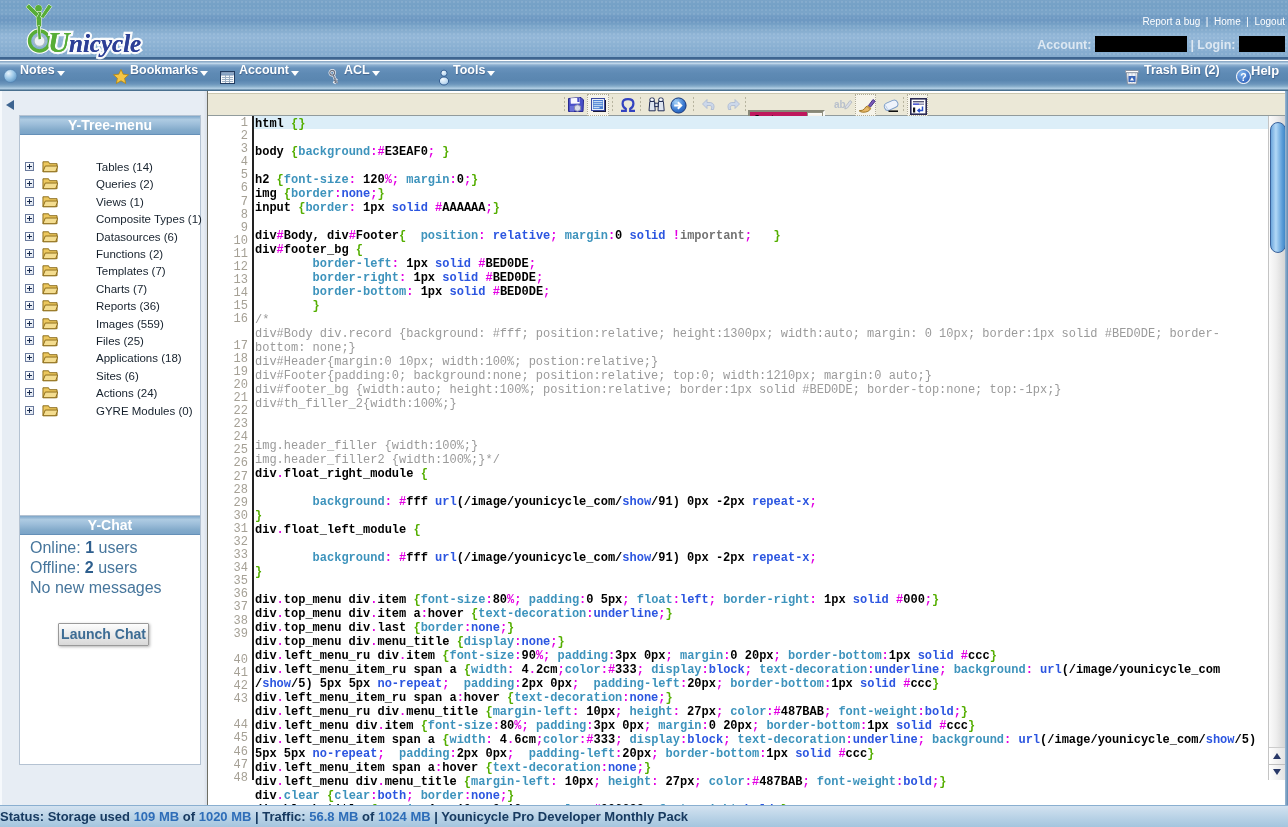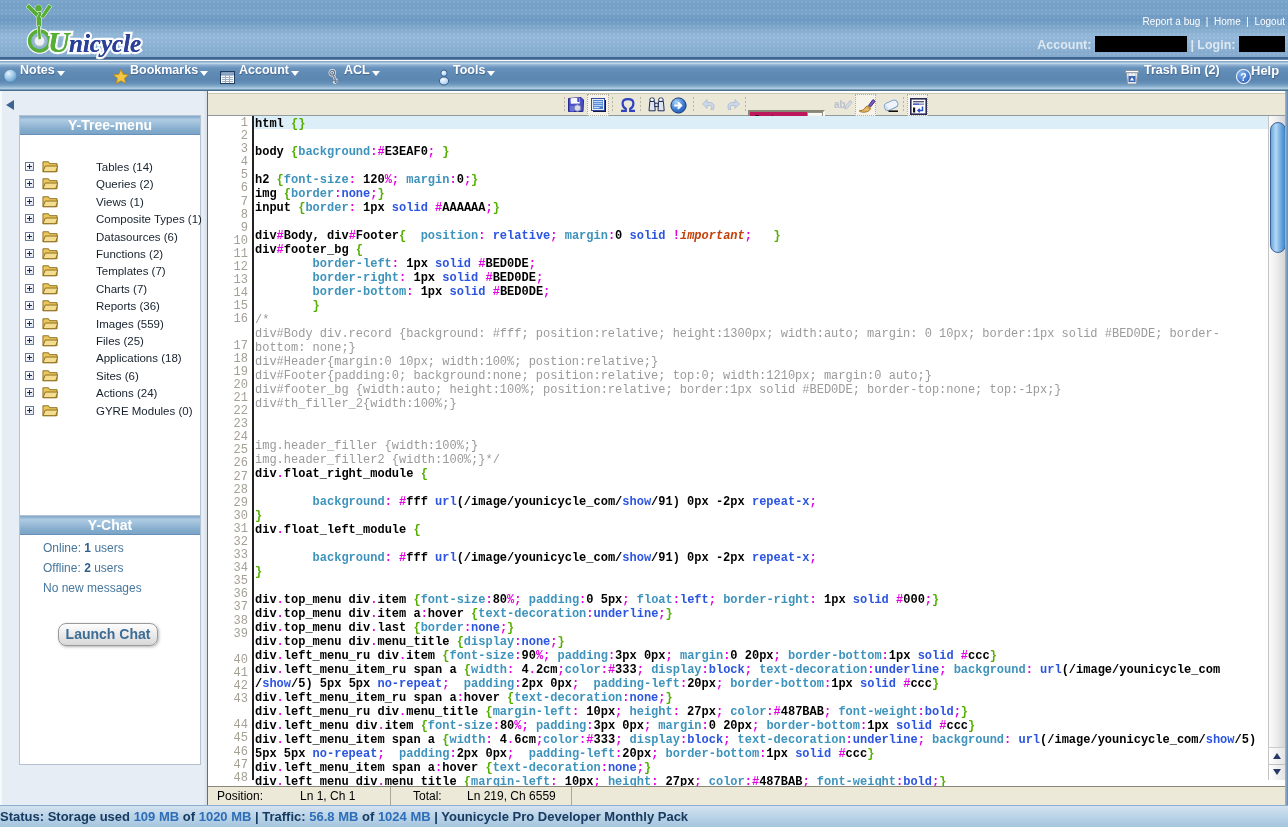--- a/index.html
+++ b/index.html
@@ -22,39 +22,39 @@
 .sbox { position:absolute; left:17px; width:182px; background:#fff; border:1px solid #b4c2d2; }
 .sboxhdr { height:19px; background:linear-gradient(180deg,#7ea6c8 0%,#aecbe2 20%,#9dbeda 45%,#85accc 75%,#7ba4c8 100%); border-bottom:1px solid #6590b8; color:#fff; font-weight:bold; font-size:14px; text-align:center; line-height:19px; }
 .treelinks { text-align:center; font-size:12px; color:#2b59b0; padding-top:5px; padding-bottom:6px; border-bottom:1px solid #7d96ac; }
 #tree { position:absolute; left:0; top:43px; width:180px; }
 .trow { position:absolute; left:0; height:17px; font-size:11.5px; color:#15202c; white-space:nowrap; }
 .plus { position:absolute; left:5px; top:2px; width:9px; height:9px; border:1px solid #6a7a9c; background:linear-gradient(135deg,#ffffff,#dce4f0); }
 .plus:before { content:""; position:absolute; left:1px; top:3px; width:5px; height:1px; background:#1a2c50;}
 .plus:after { content:""; position:absolute; left:3px; top:1px; width:1px; height:5px; background:#1a2c50;}
 .folder { position:absolute; left:22px; top:0px; width:16px; height:13px; }
 .tlabel { position:absolute; left:40px; top:1px;margin-left:36px; }
-.chatline { font-size:12px; color:#47769c; margin:0 0 0 23px; height:20px; line-height:20px; }
+.chatline { font-size:16px; color:#47769c; margin:0 0 0 10px; height:20px; line-height:20px; }
 .chatline b { color:#2e5f8e; }
-#launchbtn { position:absolute; left:38px; top:107px; width:100px; height:23px; background:linear-gradient(180deg,#fdfdfd,#d8d8d8); border:1px solid #999; border-radius:8px; box-shadow:1px 1px 3px rgba(0,0,0,0.3); color:#3d6c94; font-weight:bold; font-size:14px; text-align:center; line-height:21px; }
+#launchbtn { position:absolute; left:38px; top:107px; width:91px; height:23px; background:linear-gradient(180deg,#fdfdfd,#d8d8d8); border:1px solid #999; border-radius:1px; box-shadow:1px 1px 3px rgba(0,0,0,0.3); color:#3d6c94; font-weight:bold; font-size:14px; text-align:center; line-height:21px; }
 #collapsearrow { position:absolute; left:4px; top:9px; width:0; height:0; border-top:5px solid transparent; border-bottom:5px solid transparent; border-right:8px solid #3d6490; }
 #editor { left:207px; top:91px; width:1079px; height:714px; background:#fff; border-left:1px solid #6e6e64; }
 #etoolbar { left:0; top:2px; width:1077px; height:23px; background:#ebe8d7; border-top:1px solid #cbc7b0; border-bottom:1px solid #919b9c; }
 .tsep { position:absolute; top:3px; width:1px; height:16px; background:repeating-linear-gradient(180deg,#b8b5a0 0 2px,#e8e5d4 2px 4px); }
 .ticon { position:absolute; top:2px; width:18px; height:18px; }
 #codearea { left:0; top:25px; width:1060px; height:664px; background:#fff; }
 #rowhl { left:46px; top:0px; width:1014px; height:13px; background:#dceef8; }
 .gut { position:absolute; left:0; top:1px; width:40px; text-align:right; font-family:"Liberation Mono",monospace; font-size:12px; font-weight:normal; line-height:13.1px; color:#a5a095; }
 .gutline { position:absolute; left:44px; top:0; width:2px; height:664px; background:#222; }
 .code { position:absolute; left:47px; top:1px; font-family:"Liberation Mono",monospace; font-size:12px; font-weight:bold; line-height:14px; color:#000; }
 .code i { font-style:normal; }
 .code .at { color:#3d93bc; }
 .code .va { color:#2b55e0; }
 .code .op { color:#e300e3; }
 .code .de { color:#54ae00; }
-.code .sp { color:#c2410c;font-style:italic; }
+.code .sp { color:#737373; }
 .code .cm { color:#9a9a9a; font-weight:normal; }
 #vsb { left:1060px; top:25px; width:17px; height:664px; background:linear-gradient(90deg,#fbfbfb,#eeeeee 45%,#d5d5d5); border-left:1px solid #c4c4c4; }
 #vsbthumb { position:absolute; left:0.5px; top:6px; width:16px; height:131px; border-radius:8px; background:linear-gradient(90deg,#6ca6dc,#b2d8f6 35%,#5a9cd8 80%,#4388c8); border:1px solid #39629c; }
 #vsbarrows { position:absolute; left:0; top:631px; width:17px; height:33px; background:linear-gradient(90deg,#ffffff,#e2e2e2); border-top:1px solid #cccccc; }
 .sbtri { position:absolute; left:4px; width:0; height:0; border-left:4.5px solid transparent; border-right:4.5px solid transparent; }
 #estatus { left:0; top:695px; width:1077px; height:19px; background:#ece9d8; border-top:1px solid #8a887a; font-size:12px; color:#000; }
 .ecell { position:absolute; top:0; height:19px; line-height:18px; }
 .eline { position:absolute; top:0; width:1px; height:19px; background:#aca899; }
 #botbar { left:0; top:805px; width:1288px; height:22px; background:linear-gradient(180deg,#d3e2f0 0%,#bdd5e8 45%,#a4c5de 100%); border-top:1px solid #8aafd0; font-size:13px; font-weight:bold; color:#173a60; line-height:21px; }
 #botbar i { font-style:normal; color:#2e6db8; }
@@ -491,23 +491,15 @@
     <div class="gutline"></div>
   </div>
   <div id="vsb" class="abs">
         <div id="vsbthumb"></div>
     <div id="vsbarrows">
       <div class="sbtri" style="top:5px;border-bottom:6px solid #283868;"></div>
       <div style="position:absolute;left:0;top:16px;width:17px;height:1px;background:#c0c0c0;"></div>
       <div class="sbtri" style="top:21px;border-top:6px solid #283868;"></div>
     </div>
   </div>
-  <div id="estatus" class="abs">
-    <span class="ecell" style="left:9px;">Position:</span>
-    <span class="ecell" style="left:92px;">Ln 1, Ch 1</span>
-    <span class="eline" style="left:182px;"></span>
-    <span class="ecell" style="left:205px;">Total:</span>
-    <span class="ecell" style="left:259px;">Ln 219, Ch 6559</span>
-    <span class="eline" style="left:363px;"></span>
-  </div>
 </div>
 <div id="botbar" class="abs"><span style="margin-left:0;">Status: Storage used <i>109 MB</i> of <i>1020 MB</i> | Traffic: <i>56.8 MB</i> of <i>1024 MB</i> | Younicycle Pro Developer Monthly Pack</span></div>
 <div id="rightedge" class="abs"></div>
 </div>
 </body></html>

